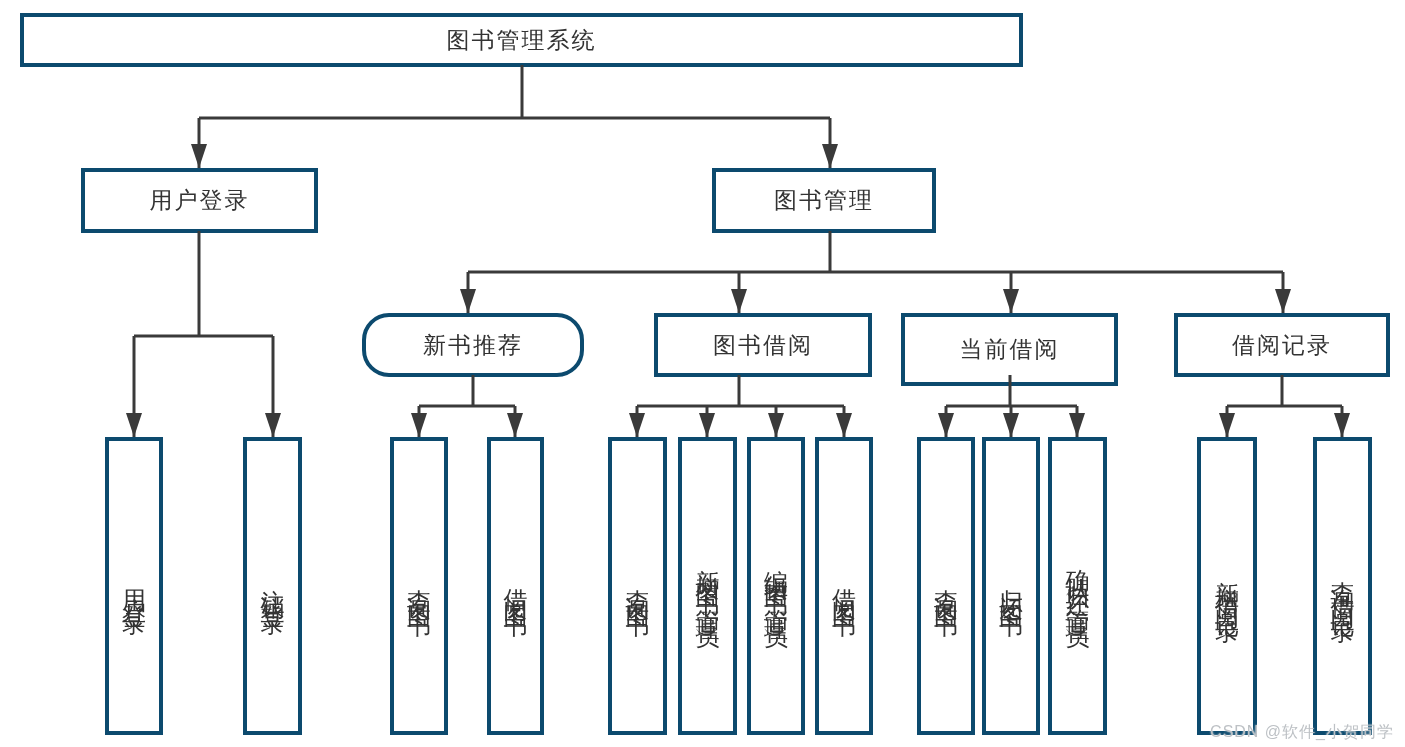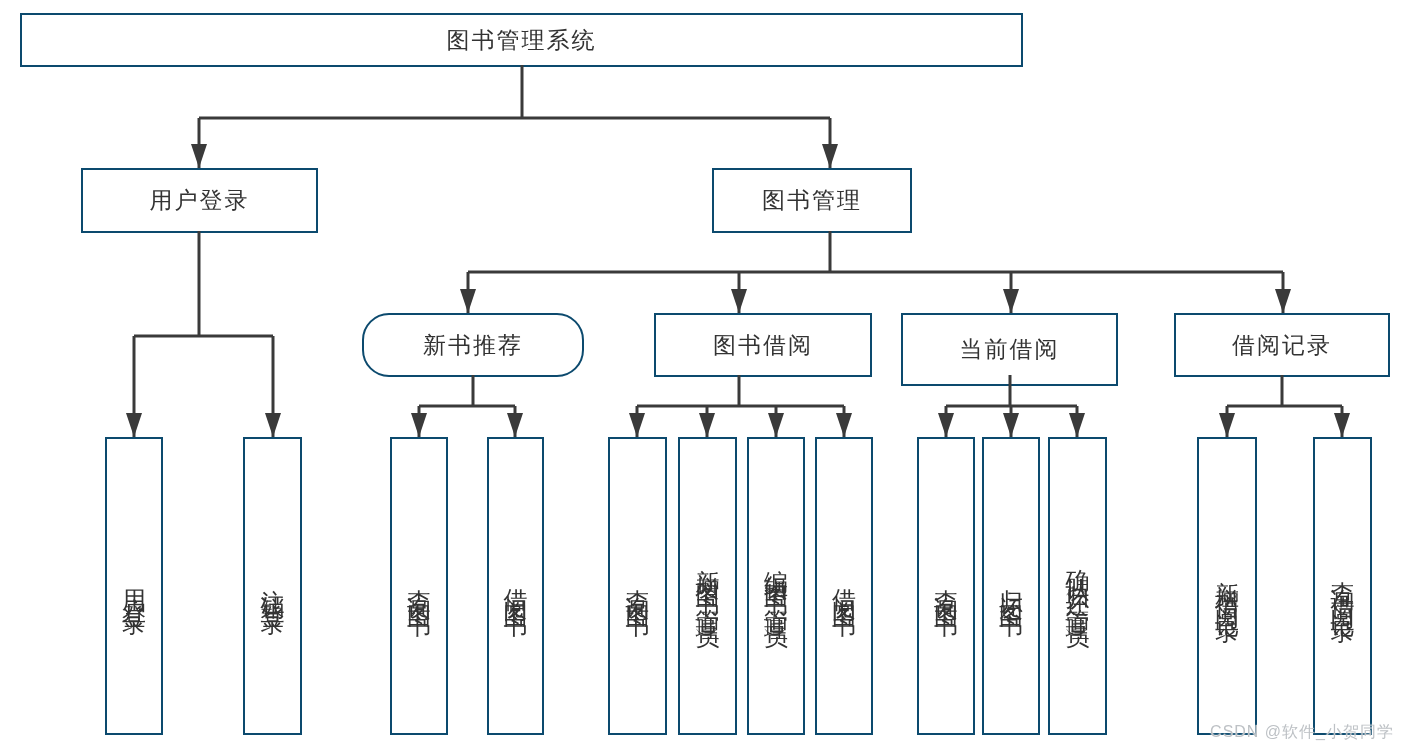--- a/index.html
+++ b/index.html
@@ -20,21 +20,21 @@
     position: absolute;
     left: 0;
     top: 0;
     z-index: 2;
     pointer-events: none;
   }
   .node {
     position: absolute;
     box-sizing: border-box;
     background: #ffffff;
-    border: 2px solid #0c4a6e;
+    border: 4px solid #0c4a6e;
     display: flex;
     align-items: center;
     justify-content: center;
     z-index: 1;
   }
   .node.h {
     font-size: 23px;
     letter-spacing: 2px;
     white-space: nowrap;
   }
@@ -101,21 +101,21 @@
     <line x1="1011" y1="406" x2="1011" y2="437" stroke="#3a3a3a" stroke-width="3" marker-end="url(#arw)"></line>
     <line x1="1077" y1="406" x2="1077" y2="437" stroke="#3a3a3a" stroke-width="3" marker-end="url(#arw)"></line>
 
     <line x1="1227" y1="406" x2="1227" y2="437" stroke="#3a3a3a" stroke-width="3" marker-end="url(#arw)"></line>
     <line x1="1342" y1="406" x2="1342" y2="437" stroke="#3a3a3a" stroke-width="3" marker-end="url(#arw)"></line>
   </svg>
 
   <div class="node h" style="left:20px; top:13px; width:1003px; height:54px;">图书管理系统</div>
 
   <div class="node h" style="left:81px; top:168px; width:237px; height:65px;">用户登录</div>
-  <div class="node h" style="left:712px; top:168px; width:200px; height:65px;">图书管理</div>
+  <div class="node h" style="left:712px; top:168px; width:224px; height:65px;">图书管理</div>
 
   <div class="node h" style="left:362px; top:313px; width:222px; height:64px;border-radius:27px;">新书推荐</div>
   <div class="node h" style="left:630px; top:313px; width:218px; height:64px;margin-left:24px;">图书借阅</div>
   <div class="node h" style="left:901px; top:313px; width:217px; height:73px;">当前借阅</div>
   <div class="node h" style="left:1174px; top:313px; width:216px; height:64px;">借阅记录</div>
 
   <div class="node leaf" style="left:105px; top:437px; width:58px; height:298px;">
     <span class="vtext">用户登录</span>
   </div>
   <div class="node leaf" style="left:243px; top:437px; width:59px; height:298px;">

